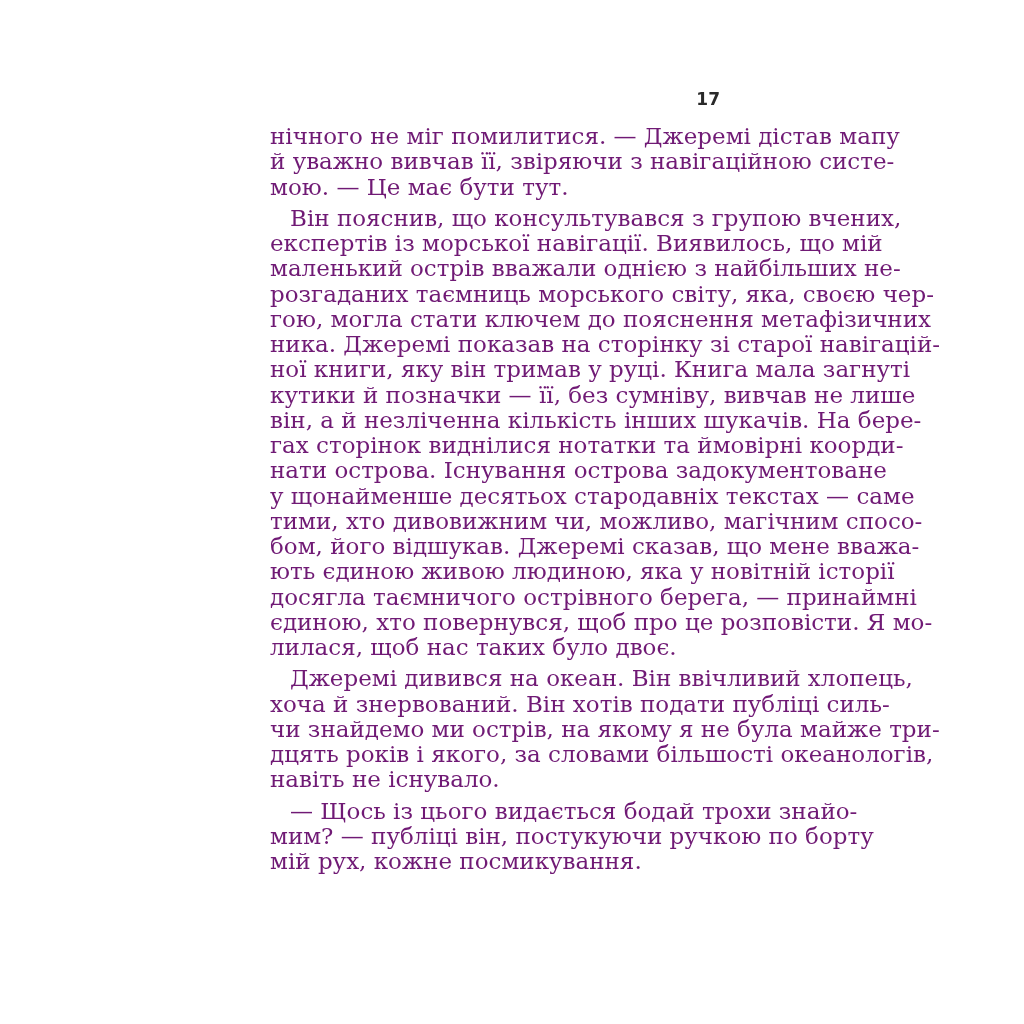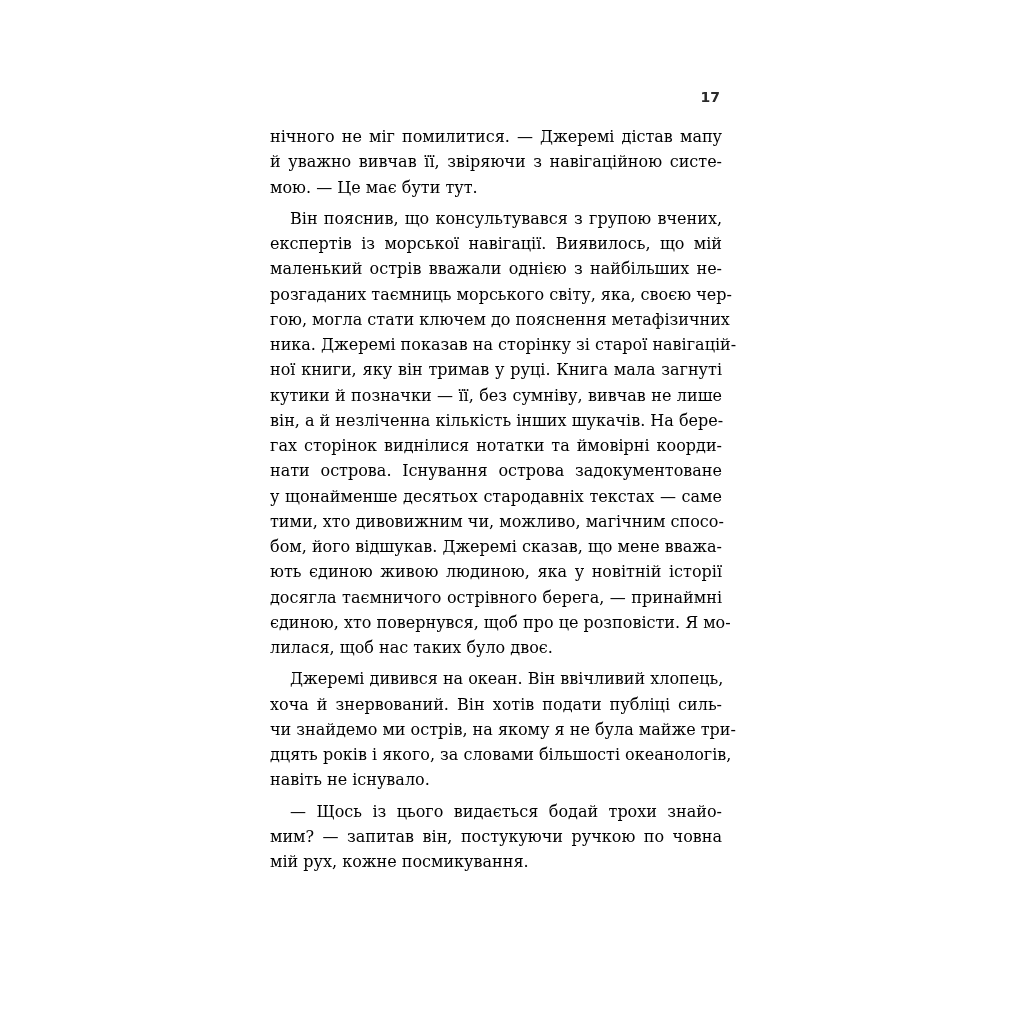--- a/index.html
+++ b/index.html
@@ -14,32 +14,32 @@
       overflow: hidden;
     }
     .page-number {
       position: absolute;
       top: 89px;
       left: 690px;
       width: 30px;
       text-align: right;
       font-family: "DejaVu Sans", sans-serif;
       font-weight: bold;
-      font-size: 14px;
+      font-size: 17px;
       color: #2a2a2a;
     }
     .text-block {
       position: absolute;
       top: 124px;
       left: 270px;
       width: 452px;
       font-family: "DejaVu Serif", serif;
-      font-size: 16px;
+      font-size: 23px;
       line-height: 25.25px;
-      color: #000000;
+      color: #701a75;
     }
     .line {
       display: block;
       white-space: nowrap;
       text-align: justify;
       text-align-last: justify;
       height: 25.25px;
       overflow: visible;
     }
     .line.last {
@@ -83,16 +83,16 @@
   </div>
   <div>
     <span class="line indent">Джеремі дивився на океан. Він ввічливий хлопець,</span>
     <span class="line">хоча й знервований. Він хотів подати публіці силь-</span>
     <span class="line">чи знайдемо ми острів, на якому я не була майже три-</span>
     <span class="line">дцять років і якого, за словами більшості океанологів,</span>
     <span class="line last">навіть не існувало.</span>
   </div>
   <div>
     <span class="line indent">— Щось із цього видається бодай трохи знайо-</span>
-    <span class="line">мим? — запитав він, постукуючи ручкою по човна</span>
+    <span class="line">мим? — публіці він, постукуючи ручкою по борту</span>
     <span class="line last">мій рух, кожне посмикування.</span>
   </div>
 </div>
 
 </body></html>

